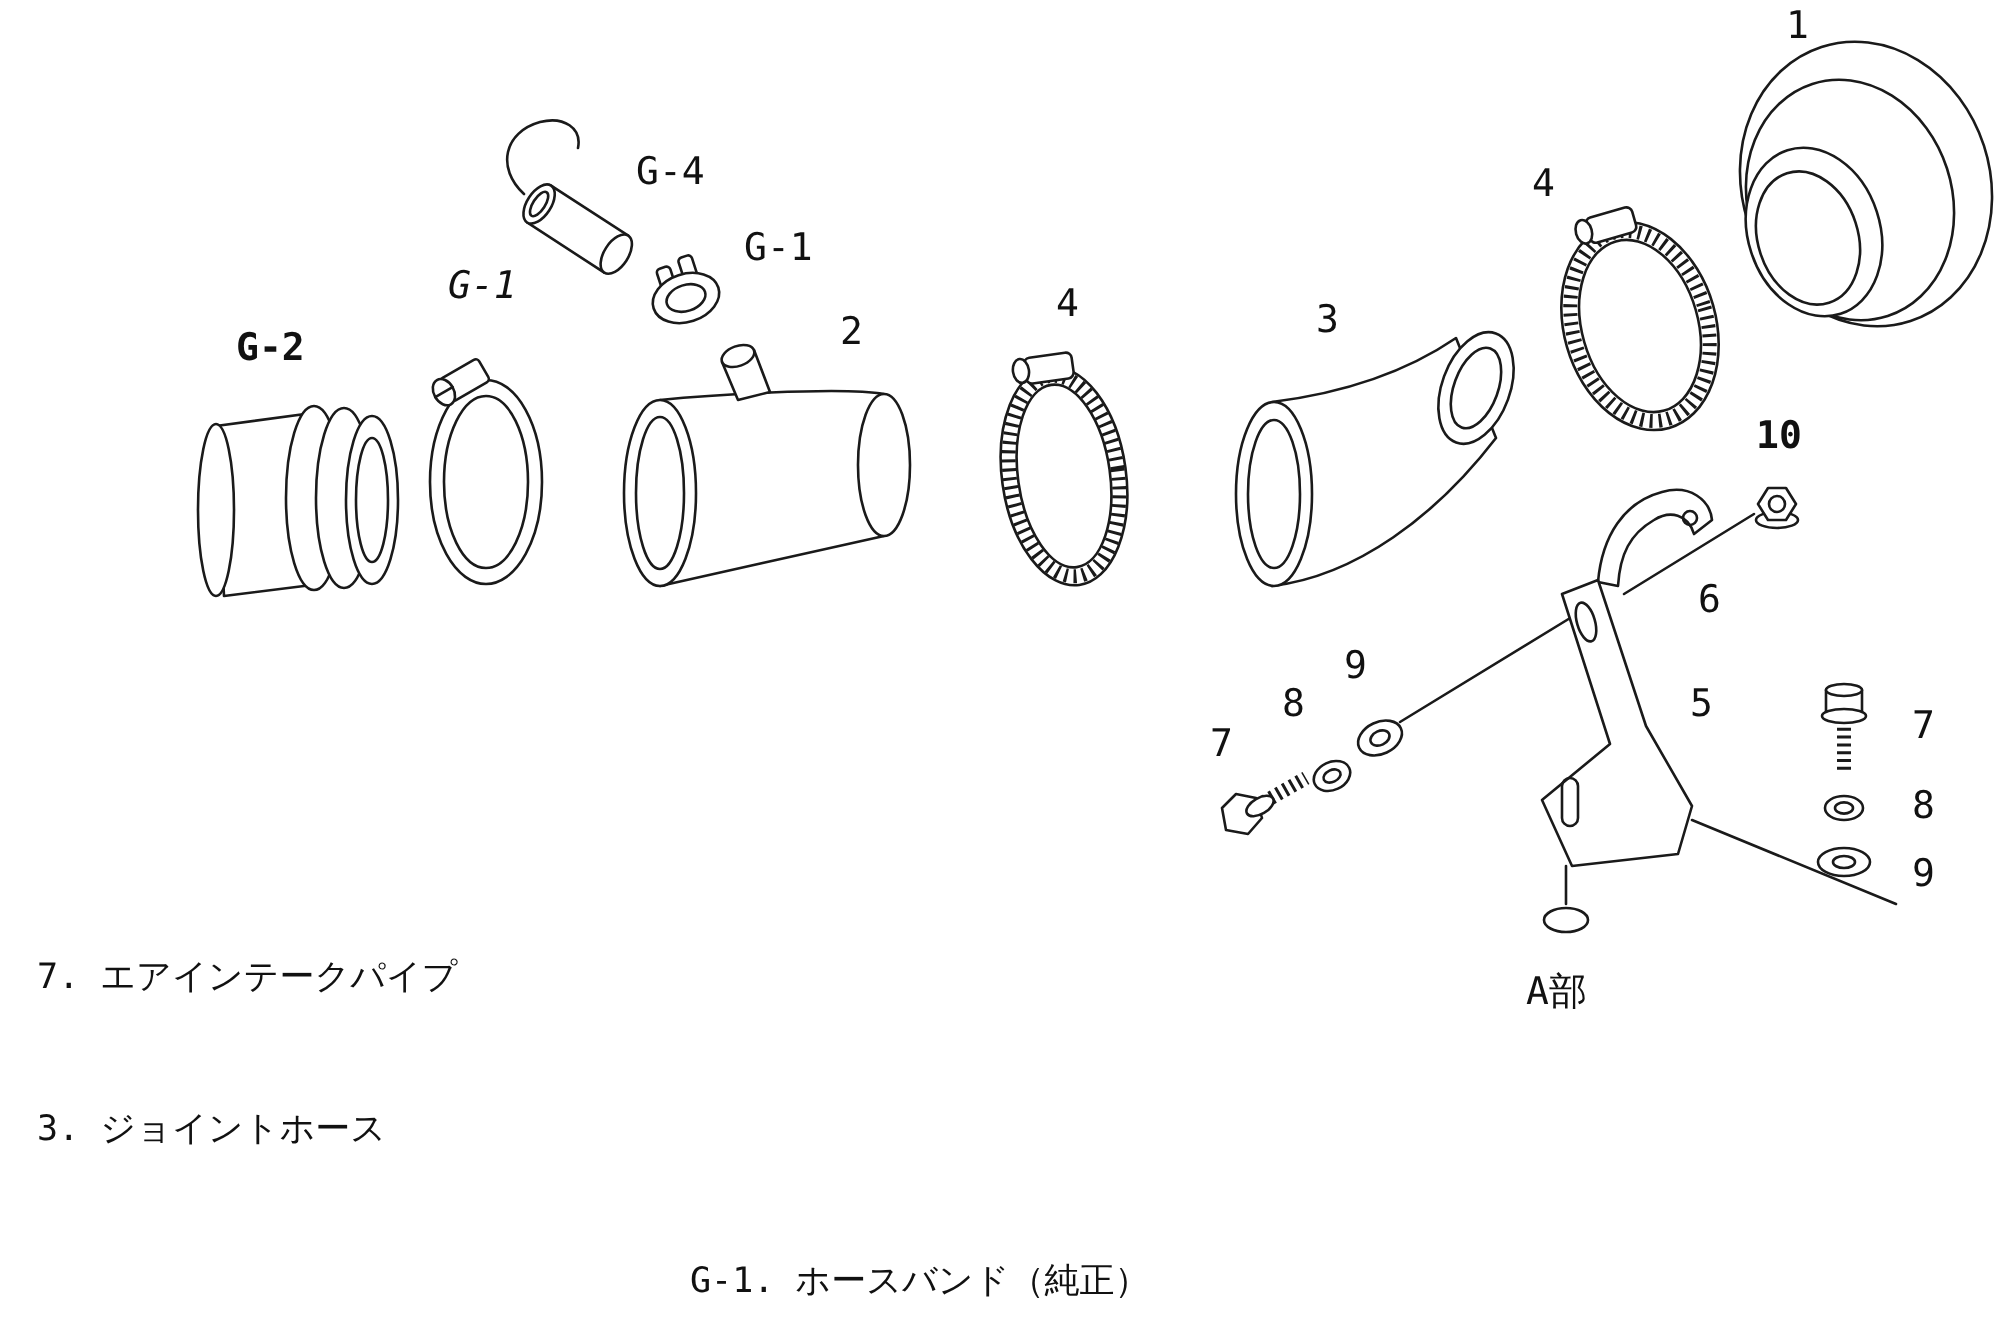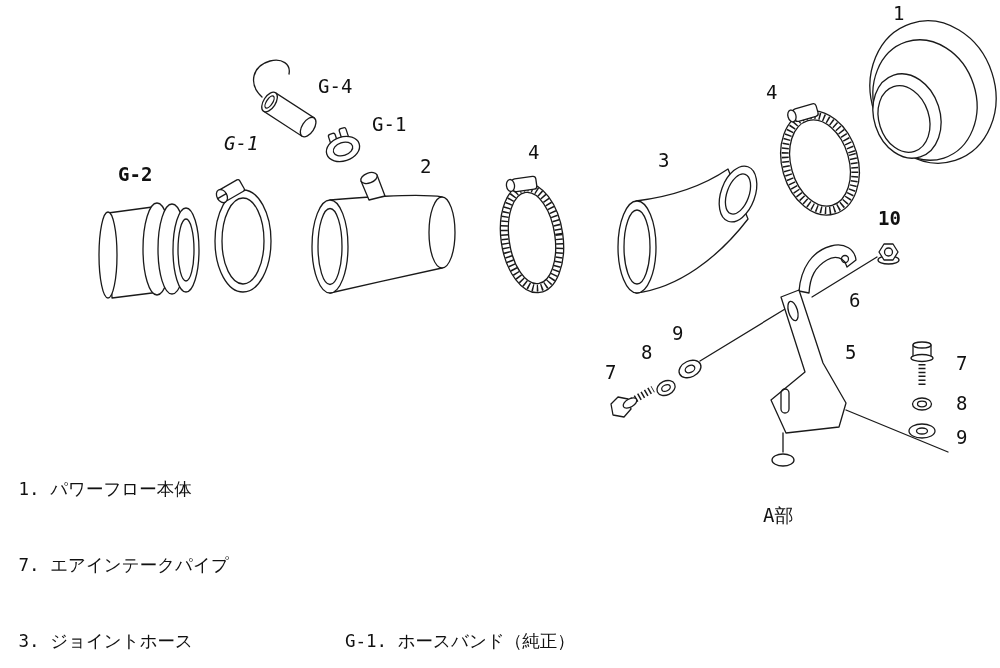--- a/index.html
+++ b/index.html
@@ -191,24 +191,23 @@
   <div class="callout" style="left:766px; top:82px;">4</div>
   <div class="callout" style="left:878px; top:208px;font-weight:bold;">10</div>
   <div class="callout" style="left:849px; top:290px;">6</div>
   <div class="callout" style="left:845px; top:342px;">5</div>
   <div class="callout" style="left:605px; top:362px;">7</div>
   <div class="callout" style="left:641px; top:342px;">8</div>
   <div class="callout" style="left:672px; top:323px;">9</div>
   <div class="callout" style="left:956px; top:353px;">7</div>
   <div class="callout" style="left:956px; top:393px;">8</div>
   <div class="callout" style="left:956px; top:427px;">9</div>
-  <div class="callout" style="left:763px; top:486px;margin-top:19px;">A部</div>
+  <div class="callout" style="left:763px; top:486px;">A部</div>
 
   <div class="list" id="parts-list">
-    <div> 1. パワーフロー本体</div>
     <div> 7. エアインテークパイプ</div>
     <div> 3. ジョイントホース</div>
     
     
     
     
     
     
     
   </div>

